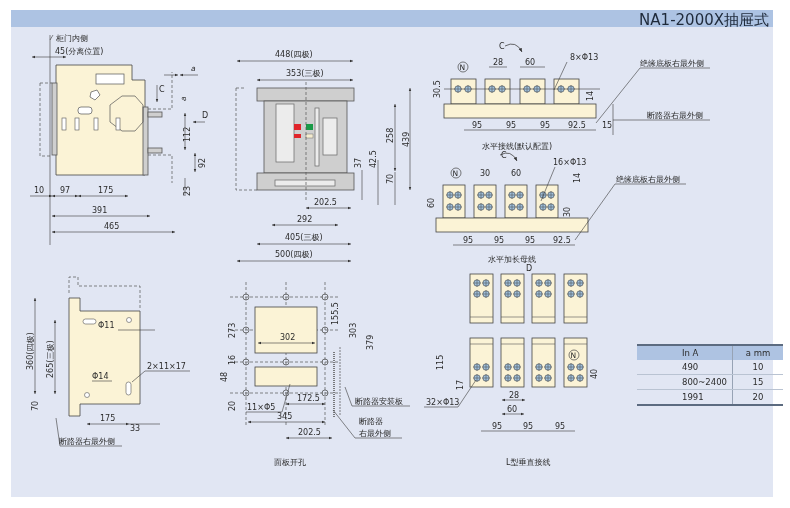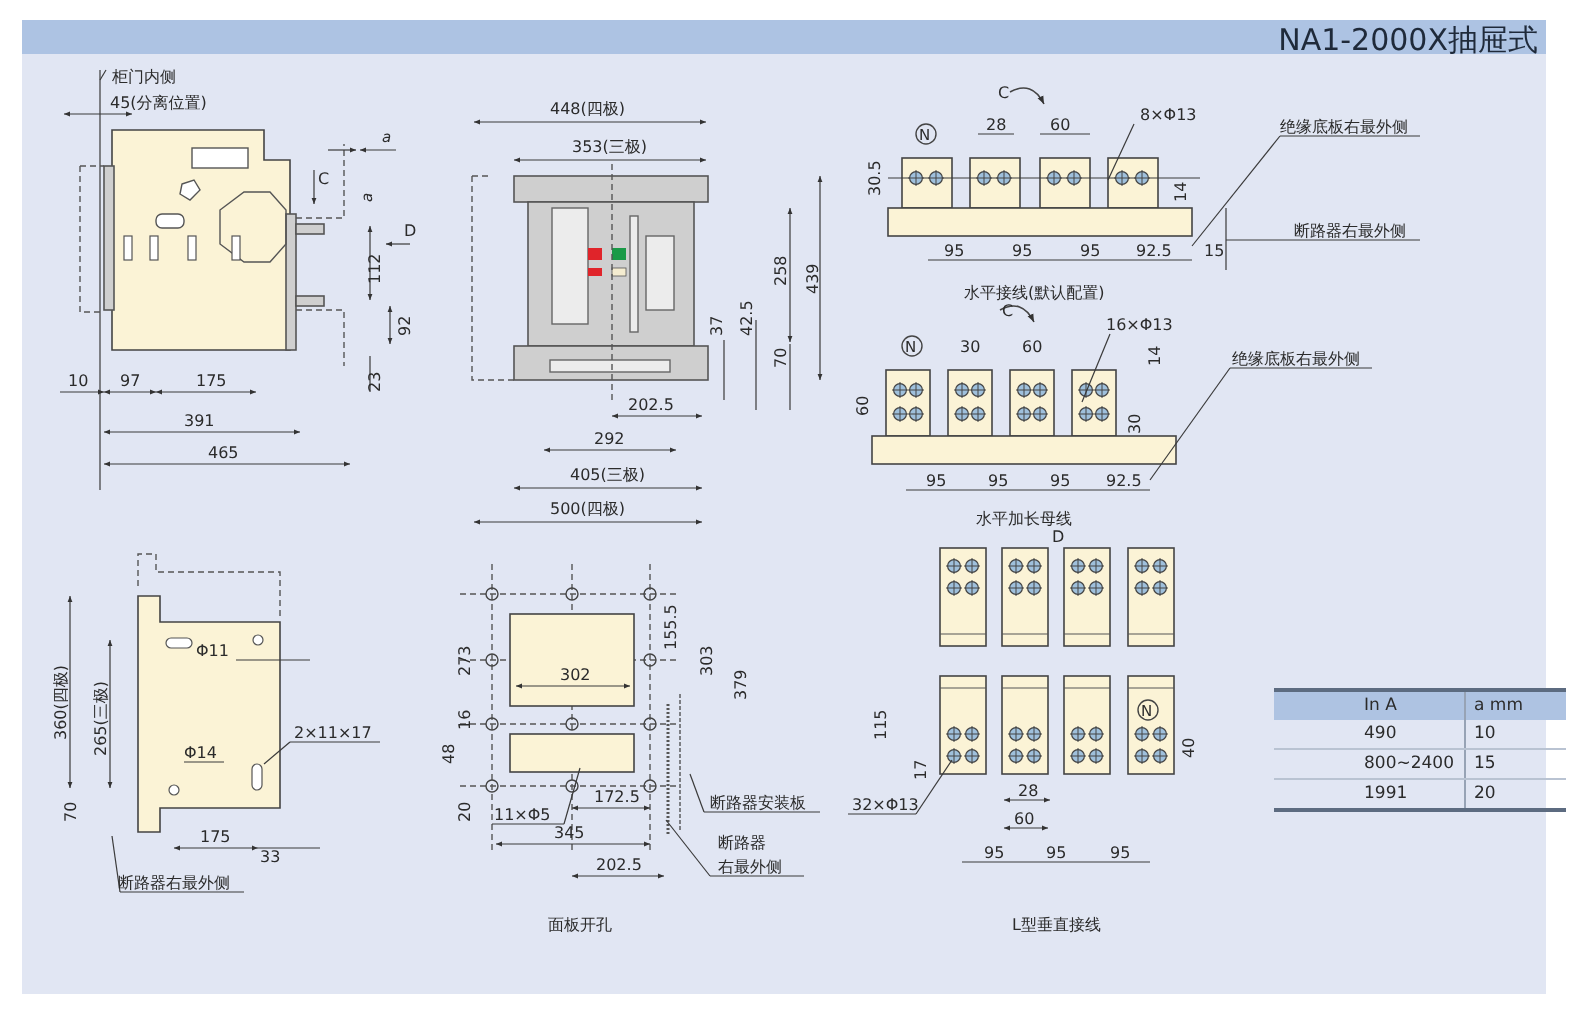--- a/index.html
+++ b/index.html
@@ -15,21 +15,21 @@
   .cream { fill:#fbf3d6; stroke:#444; stroke-width:0.8; }
   .gray { fill:#cfcfcf; stroke:#555; stroke-width:0.8; }
   .light { fill:#ececec; stroke:#666; stroke-width:0.7; }
   .hole { fill:#9fc0dc; stroke:#444; stroke-width:0.6; }
   .t8 { font-size:8px; }
   .t7 { font-size:7.5px; }
   #spec-table { position:absolute; left:637px; top:344px; border-collapse:collapse; font-size:8.5px; color:#2b2b2b; }
   #spec-table th { background:#aec3e2; font-weight:normal; text-align:left; padding:2px 4px; border-top:2px solid #5c6b80; }
   #spec-table td { padding:2px 4px; border-bottom:1px solid #b9c3d2; }
   #spec-table th:first-child, #spec-table td:first-child { border-right:1px solid #97a3b5; width:46px;padding-left:45px; }
-  #spec-table td:last-child, #spec-table th:last-child { width:42px; }
+  #spec-table td:last-child, #spec-table th:last-child { width:42px;text-align:center; }
   #spec-table tr:last-child td { border-bottom:2px solid #5c6b80; }
 </style>
 </head>
 <body>
 
 <div id="panel"></div>
 <div id="header">
   <span id="header-title">NA1-2000X抽屉式</span>
 </div>
 

